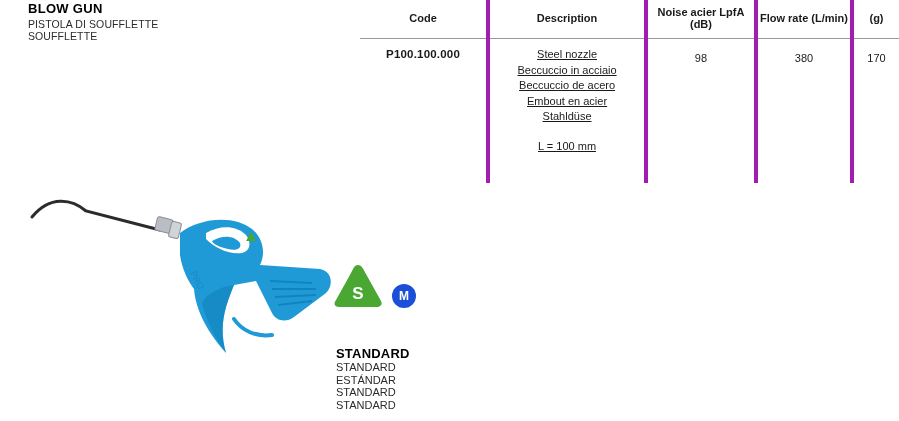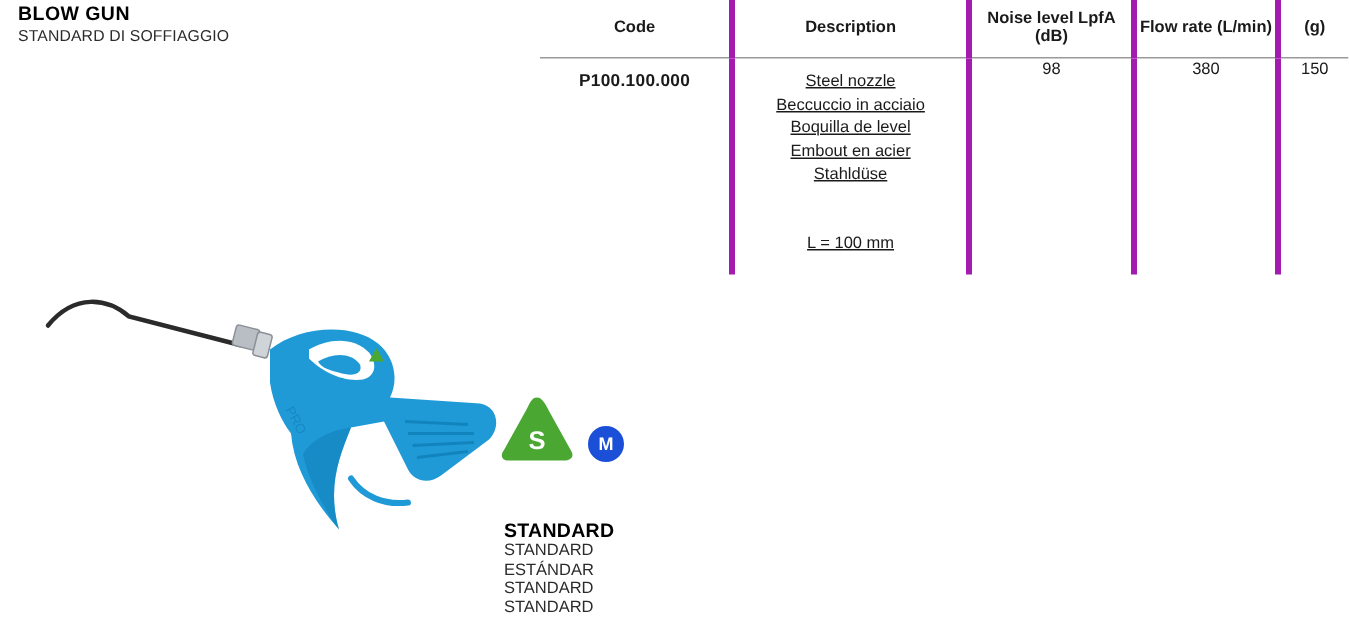--- a/index.html
+++ b/index.html
@@ -12,21 +12,21 @@
     background: #ffffff;
     font-family: "Liberation Sans", sans-serif;
     color: #1a1a1a;
     position: relative;
     overflow: hidden;
   }
 
   
   #product-titles {
     position: absolute;
-    left: 12px;
+    left: 28px;
     top: 2px;
     width: 300px;
   }
   #product-titles .main-title {
     font-size: 13px;
     font-weight: bold;
     letter-spacing: 0.3px;
     color: #000;
     line-height: 14px;
     margin-bottom: 2px;
@@ -77,24 +77,24 @@
     padding-top: 9px;
     margin-top: 48px;
   }
   #spec-table td.desc-cell {
     line-height: 15.5px;
     height: 126px;
     text-decoration: underline;
   }
   #spec-table td.desc-cell .len {
     display: block;
-    margin-top: 30px;
+    margin-top: 14px;
   }
   #spec-table td.num-cell {
-    padding-top: 1px;
+    padding-top: 13px;
   }
 
   
   #product-image {
     position: absolute;
     left: 20px;
     top: 185px;
     width: 320px;
     height: 170px;
   }
@@ -148,54 +148,55 @@
     font-size: 11px;
     color: #2b2b2b;
     line-height: 12.5px;
   }
 </style>
 </head>
 <body>
 
 <div id="product-titles">
   <div class="main-title">BLOW GUN</div>
-  <div class="alt-title">STANDARD DI SOFFIAGGIO</div>
+  <div class="alt-title">PISTOLA DI SOUFFLETTE</div>
+  <div class="alt-title">SOUFFLETTE</div>
 </div>
 
 <table id="spec-table">
   <colgroup>
     <col class="c-code">
     <col class="c-desc">
     <col class="c-noise">
     <col class="c-flow">
     <col class="c-weight">
   </colgroup>
   <thead>
     <tr>
       <th>Code</th>
       <th class="vline-l">Description</th>
-      <th class="vline-l">Noise level LpfA (dB)</th>
+      <th class="vline-l">Noise acier LpfA (dB)</th>
       <th class="vline-l">Flow rate (L/min)</th>
       <th class="vline-l">(g)</th>
     </tr>
   </thead>
   <tbody>
     <tr>
       <td class="code-cell">P100.100.000</td>
       <td class="desc-cell vline-l">
         <span>Steel nozzle</span><br>
         <span>Beccuccio in acciaio</span><br>
-        <span>Boquilla de level</span><br>
+        <span>Beccuccio de acero</span><br>
         <span>Embout en acier</span><br>
         <span>Stahldüse</span>
         <span class="len">L = 100 mm</span>
       </td>
       <td class="num-cell vline-l">98</td>
       <td class="num-cell vline-l">380</td>
-      <td class="num-cell vline-l">150</td>
+      <td class="num-cell vline-l">170</td>
     </tr>
   </tbody>
 </table>
 
 <div id="product-image">
   <svg width="320" height="170" viewBox="0 0 320 170" xmlns="http://www.w3.org/2000/svg">
 
     <path d="M12 32 C 30 10, 52 14, 66 26 L 140 45" fill="none" stroke="#2b2b2b" stroke-width="3" stroke-linecap="round"></path>
 
     <rect x="136" y="33" width="16" height="14" rx="2" fill="#b9bec4" stroke="#8b9096" stroke-width="1" transform="rotate(14 144 40)"></rect>

